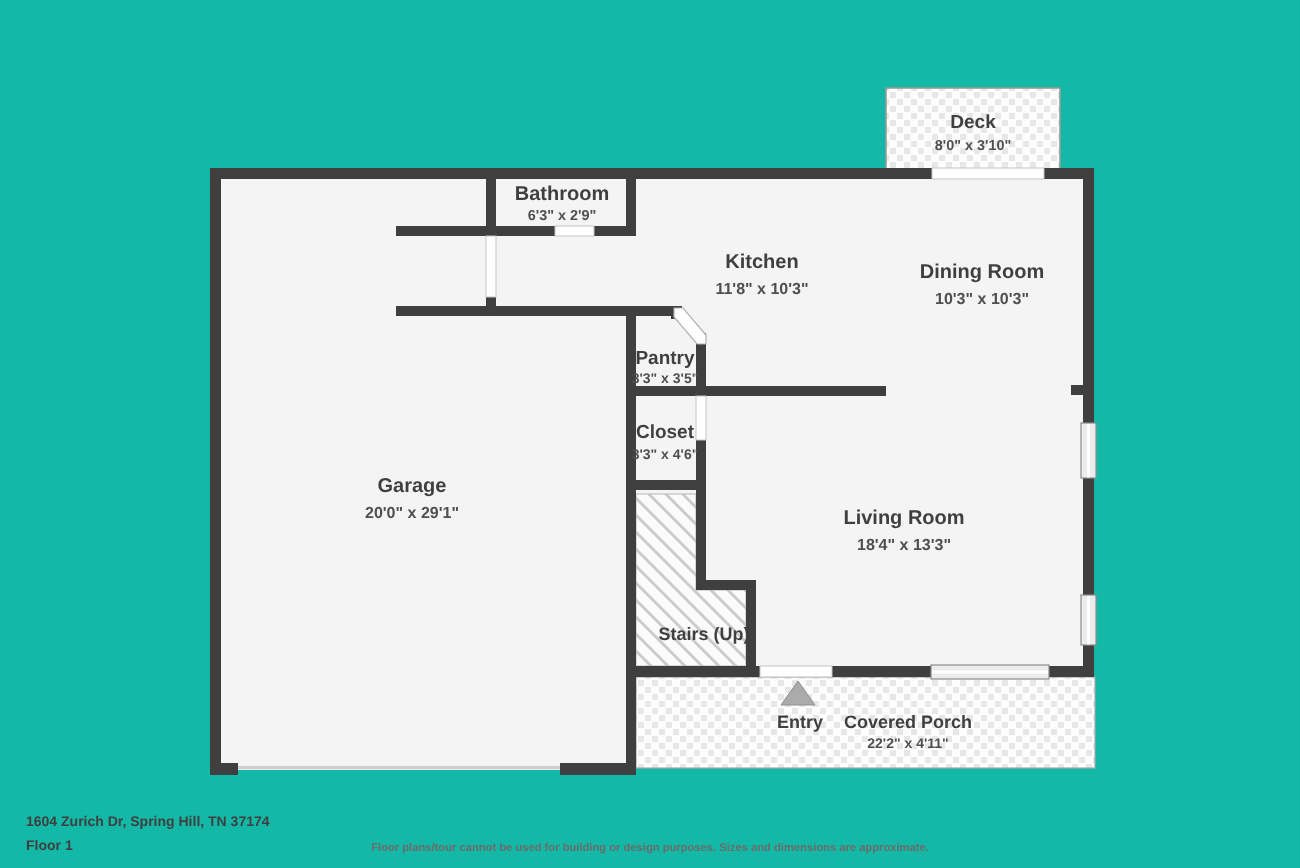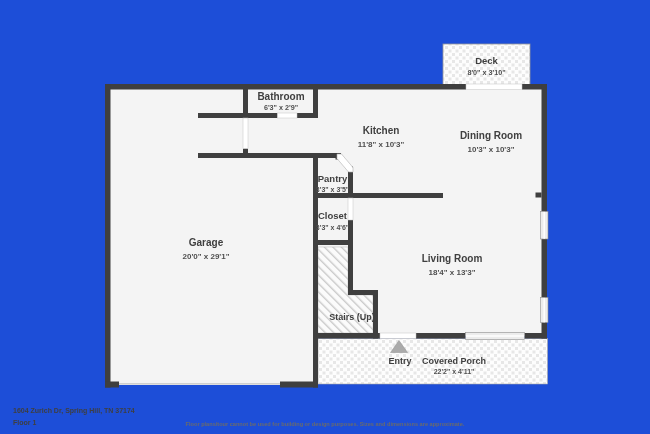--- a/index.html
+++ b/index.html
@@ -1,16 +1,16 @@
 <!DOCTYPE html>
 <html><head>
 <meta charset="utf-8">
 <style>
   html,body{margin:0;padding:0;background:#ffffff;}
-  .page{position:relative;width:650px;height:434px;background:#1d4ed8;overflow:hidden;
+  .page{position:relative;width:650px;height:434px;background:#14b8a6;overflow:hidden;
         font-family:"Liberation Sans",sans-serif;}
   svg{position:absolute;left:0;top:0;}
   text{font-family:"Liberation Sans","DejaVu Sans",sans-serif;}
   .room-name{font-weight:bold;fill:#3f3f3f;}
   .room-dims{font-weight:bold;fill:#4f4f4f;}
   .footer-text{font-weight:bold;fill:#3f3f3f;}
   .disclaimer{font-weight:bold;fill:#6b6b6b;}
 </style>
 </head>
 <body>

